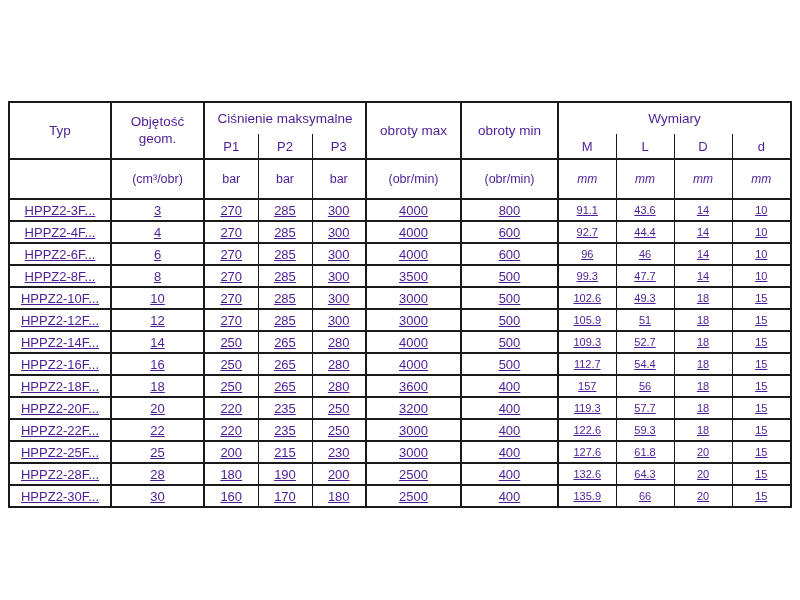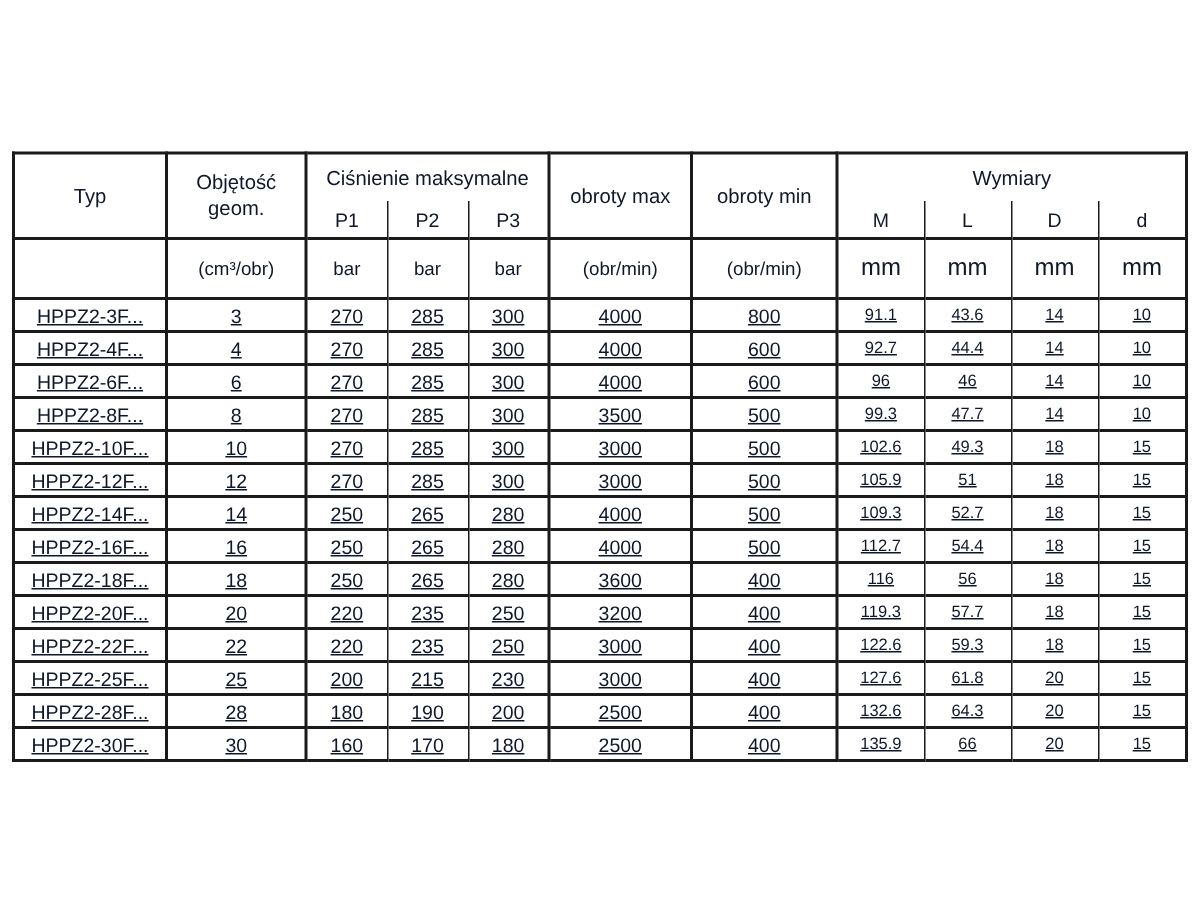--- a/index.html
+++ b/index.html
@@ -15,21 +15,21 @@
     font-family: "Liberation Sans", "DejaVu Sans", sans-serif;
     overflow: hidden;
   }
   table.spec {
     position: absolute;
     left: 8px;
     top: 101px;
     width: 783px;
     border-collapse: collapse;
     table-layout: fixed;
-    color: #0f172a;
+    color: #4c1d95;
   }
   table.spec th, table.spec td {
     border: 2px solid #1a1a1a;
     text-align: center;
     vertical-align: middle;
     padding: 0;
     font-weight: 400;
     overflow: hidden;
     white-space: nowrap;
   }
@@ -39,21 +39,21 @@
   tr.r-units { height: 40px; }
   .h-group { font-size: 13.5px; }
   .h-sub   { font-size: 13px; border-top: none !important; }
   .group-top { border-bottom: none !important; }
   .two-line span { display: block; line-height: 1.25; }
   
   .thin-r { border-right-width: 1px !important; }
   .thin-l { border-left-width: 1px !important; }
   
   .u { font-size: 12.5px; }
-  .u-small { font-size: 16px; }
+  .u-small { font-size: 12px; font-style: italic; }
   
   tbody tr { height: 22px; text-decoration: underline; }
   tbody td { font-size: 13px; }
   tbody td.small { font-size: 11px; }
 </style>
 </head>
 <body>
 
 <div class="sheet">
   <table class="spec">
@@ -211,21 +211,21 @@
           <td class="small thin-l">15</td>
         </tr>
         <tr>
           <td class="">HPPZ2-18F...</td>
           <td class="">18</td>
           <td class="thin-r">250</td>
           <td class="thin-l thin-r">265</td>
           <td class="thin-l">280</td>
           <td class="">3600</td>
           <td class="">400</td>
-          <td class="small thin-r">116</td>
+          <td class="small thin-r">157</td>
           <td class="small thin-l thin-r">56</td>
           <td class="small thin-l thin-r">18</td>
           <td class="small thin-l">15</td>
         </tr>
         <tr>
           <td class="">HPPZ2-20F...</td>
           <td class="">20</td>
           <td class="thin-r">220</td>
           <td class="thin-l thin-r">235</td>
           <td class="thin-l">250</td>

